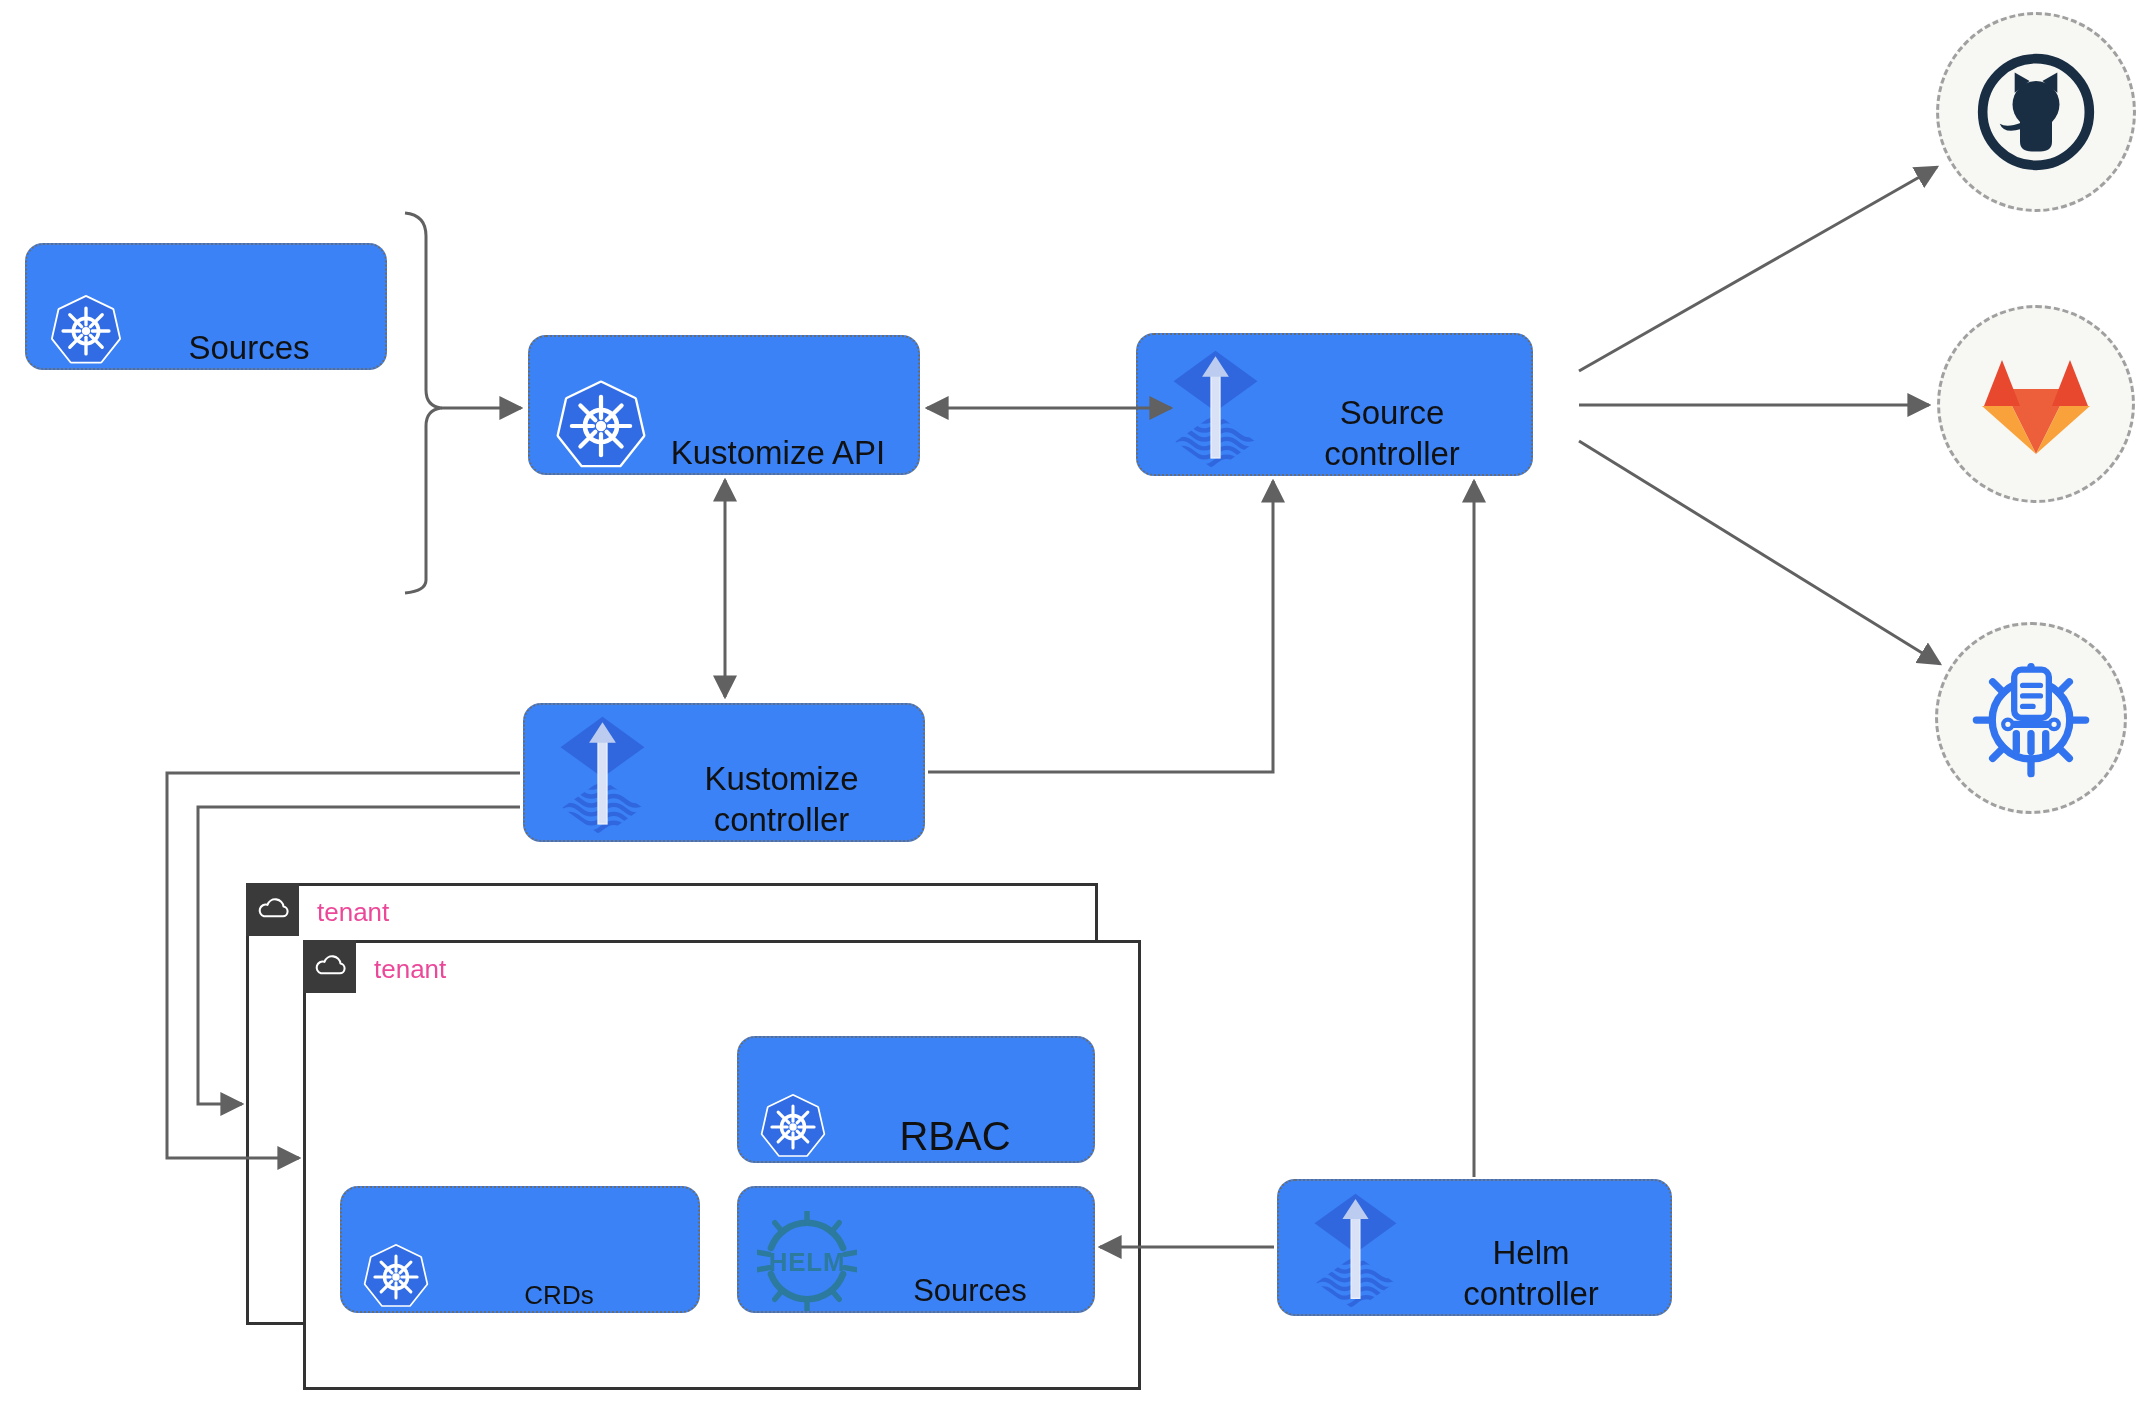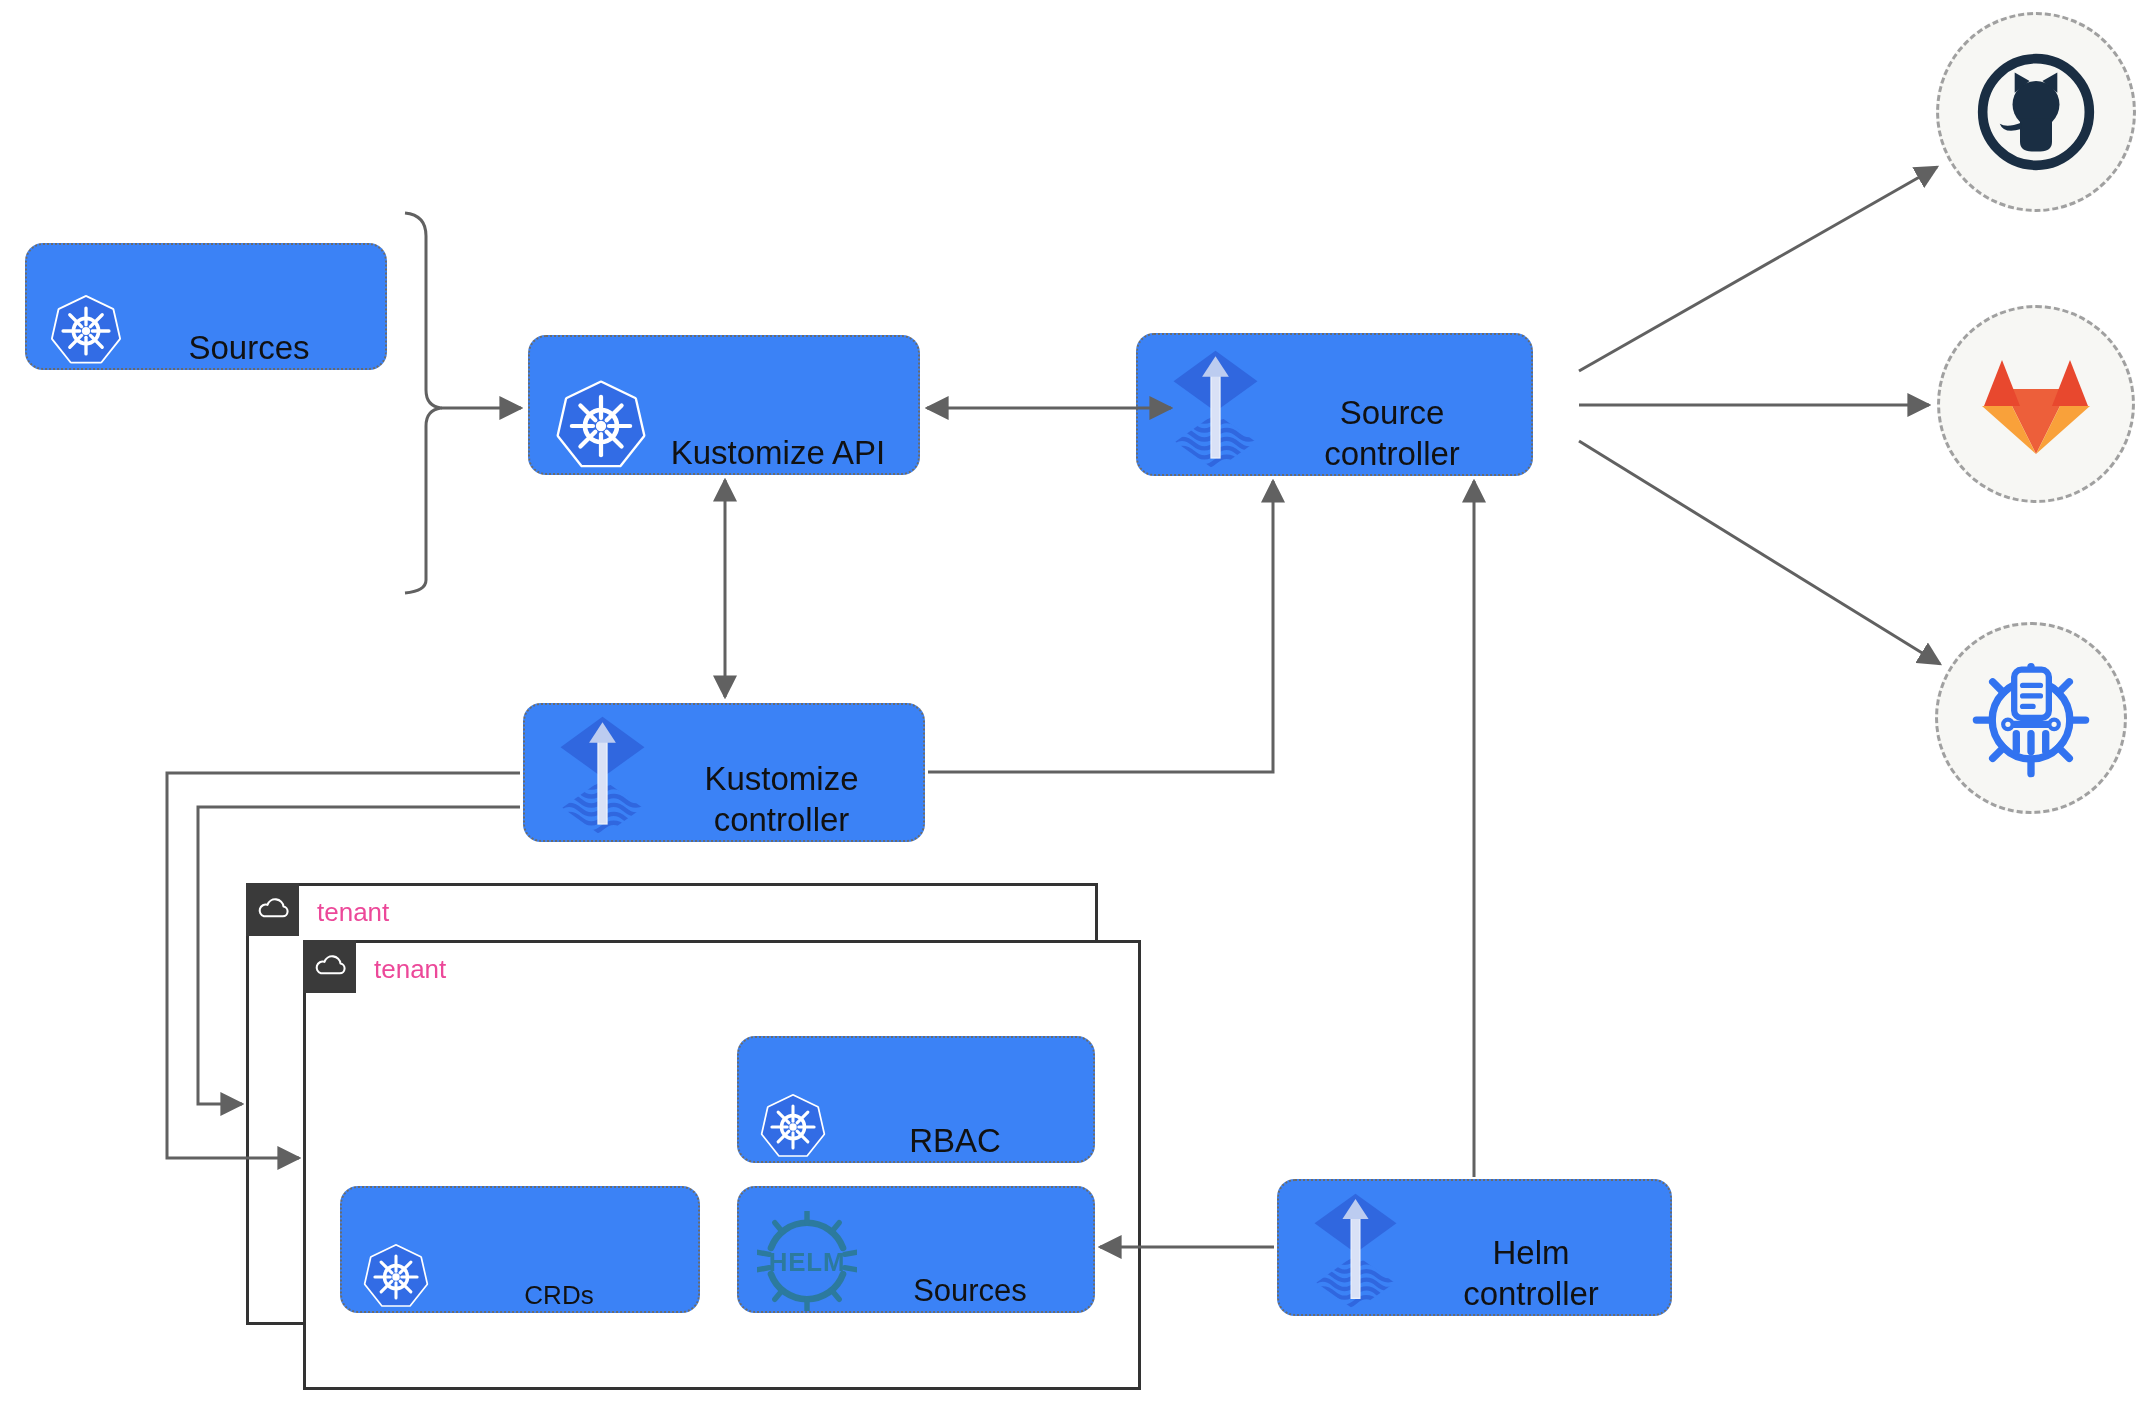--- a/index.html
+++ b/index.html
@@ -188,21 +188,21 @@
       </svg>
     <div class="lbl">Helm
 controller</div>
   </div>
 
 
   <div class="node" style="left:737px;top:1036px;width:358px;height:127px">
     <svg class="ic" viewBox="0 0 100 100" style="width:68px;height:68px;margin-left:20px">
         <use href="#sym-k8s"></use>
       </svg>
-    <div class="lbl" style="font-size:33px">RBAC</div>
+    <div class="lbl" style="font-size:40px">RBAC</div>
   </div>
 
   <div class="node" style="left:340px;top:1186px;width:360px;height:127px">
     <svg class="ic" viewBox="0 0 100 100" style="width:68px;height:68px;margin-left:20px">
         <use href="#sym-k8s"></use>
       </svg>
     <div class="lbl" style="font-size:26px">CRDs</div>
   </div>
 
   <div class="node" style="left:737px;top:1186px;width:358px;height:127px">

